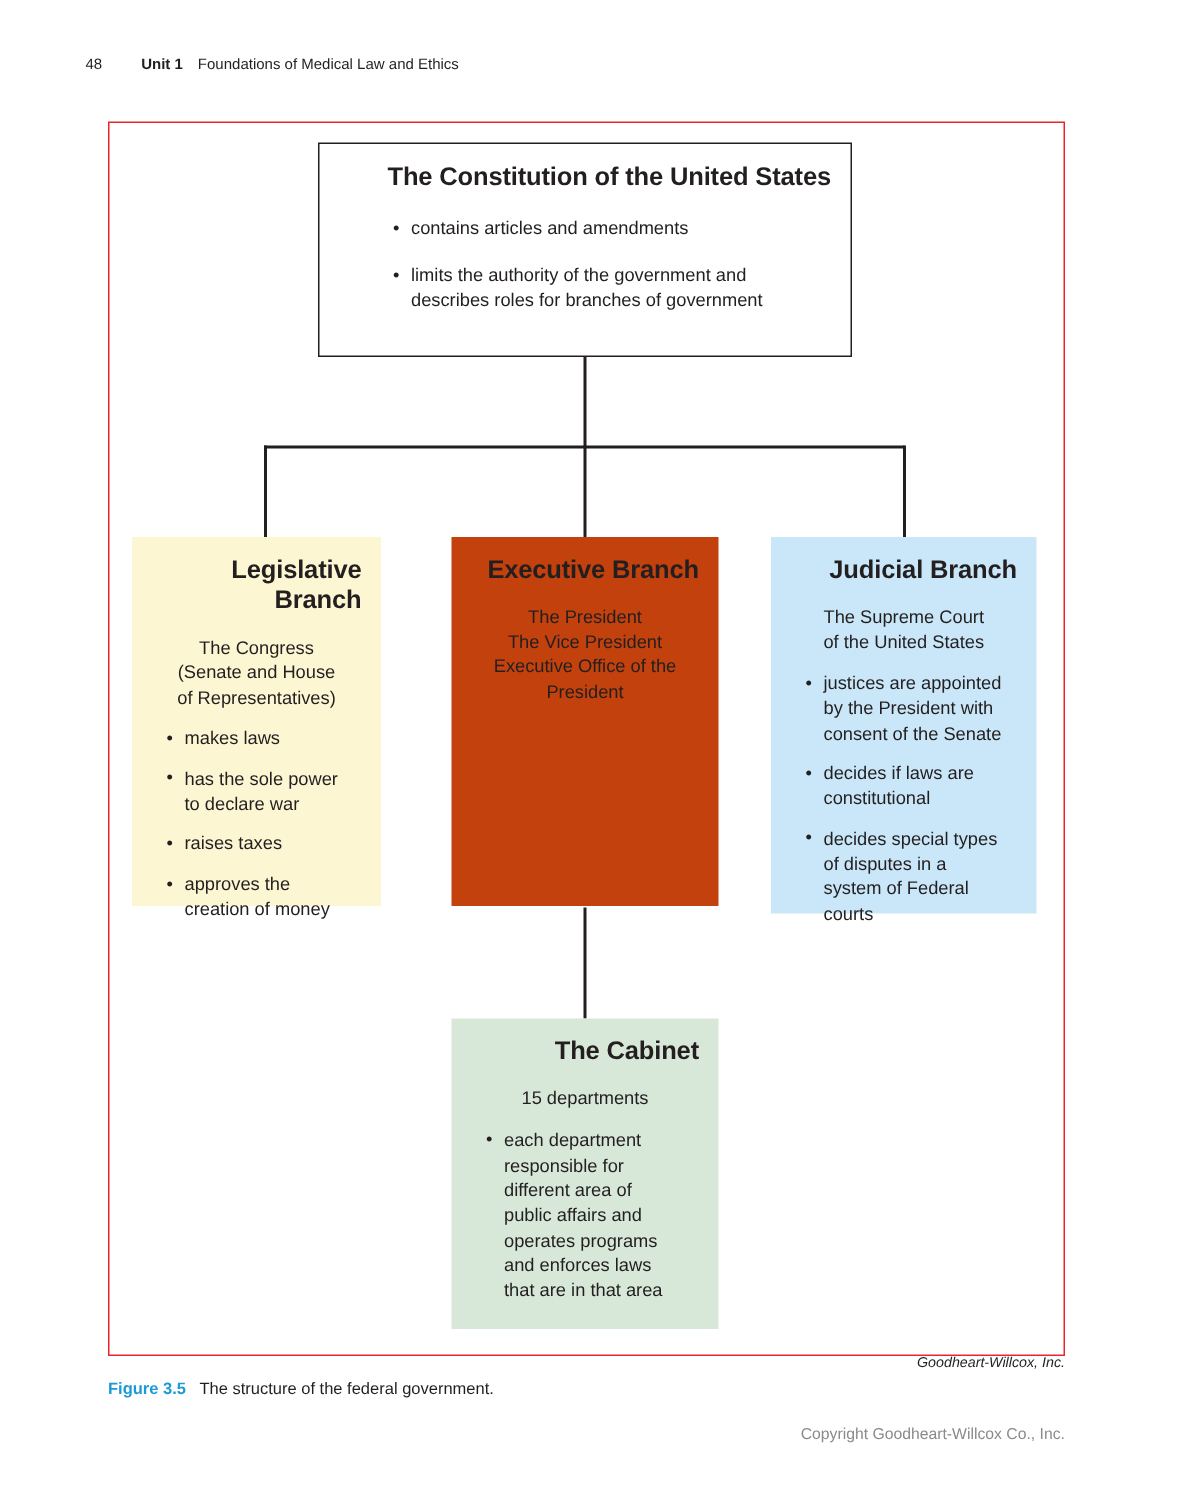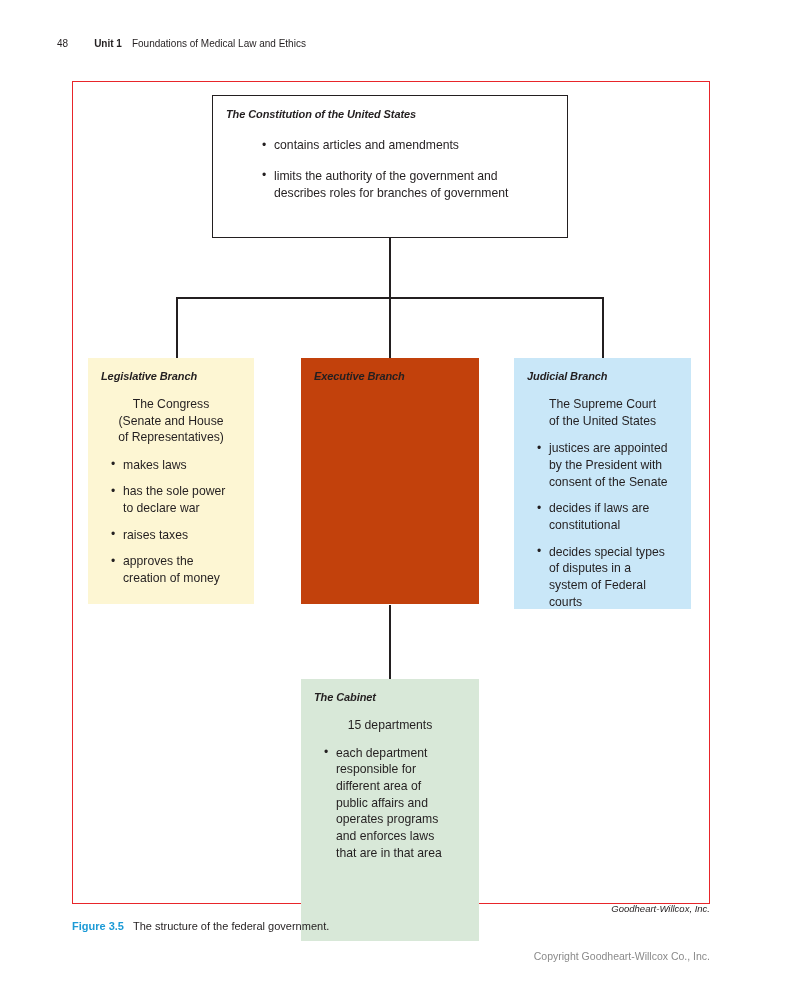--- a/index.html
+++ b/index.html
@@ -55,27 +55,26 @@
   .node {
     position: absolute;
     box-sizing: border-box;
     padding: 12px 13px 14px 13px;
   }
   .node.root {
     background: #ffffff;
     border: 1.5px solid #231f20;
   }
   .node-title {
-    font-size: 11px;
+    font-size: 17px;
     font-weight: bold;
-    text-align: left;
+    text-align: right;
     line-height: 1.2;
     margin-bottom: 13px;
     letter-spacing: -0.1px;
-    font-style: italic;
   }
   .node-sub {
     font-size: 12.2px;
     text-align: center;
     line-height: 1.35;
     margin-bottom: 11px;
   }
   ul.bullets {
     list-style: none;
     margin: 10px;
@@ -170,34 +169,38 @@
   <ul class="bullets">
     <li>makes laws</li>
     <li>has the sole power to declare war</li>
     <li>raises taxes</li>
     <li>approves the creation of money</li>
   </ul>
 </div>
 
 <div class="node" style="left:301px; top:358px; width:178px; height:246px; background:#c2410c;">
   <div class="node-title">Executive Branch</div>
+  <div class="node-sub" style="white-space:pre-line;">The President
+The Vice President
+Executive Office of the
+President</div>
 </div>
 
 <div class="node" style="left:514px; top:358px; width:177px; height:251px; background:#c9e7f8;">
   <div class="node-title">Judicial Branch</div>
   <div class="node-sub" style="white-space:pre-line;">The Supreme Court
 of the United States</div>
   <ul class="bullets">
     <li>justices are appointed by the President with consent of the Senate</li>
     <li>decides if laws are constitutional</li>
     <li>decides special types of disputes in a system of Federal courts</li>
   </ul>
 </div>
 
-<div class="node" style="left:301px; top:679px; width:178px; height:262px; background:#d8e8d8;">
+<div class="node" style="left:301px; top:679px; width:178px; height:207px; background:#d8e8d8;">
   <div class="node-title">The Cabinet</div>
   <div class="node-sub" style="white-space:pre-line;">15 departments</div>
   <ul class="bullets">
     <li>each department responsible for different area of public affairs and operates programs and enforces laws that are in that area</li>
   </ul>
 </div>
 
 <div class="credit">Goodheart-Willcox, Inc.</div>
 
 <div class="caption">

